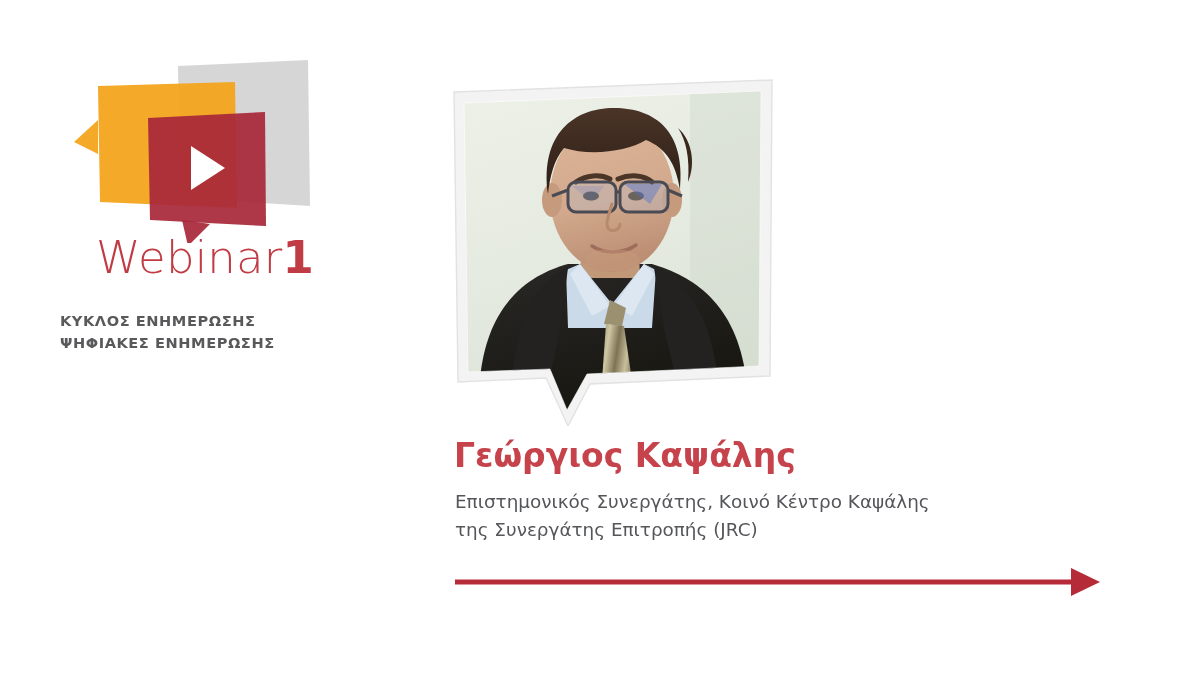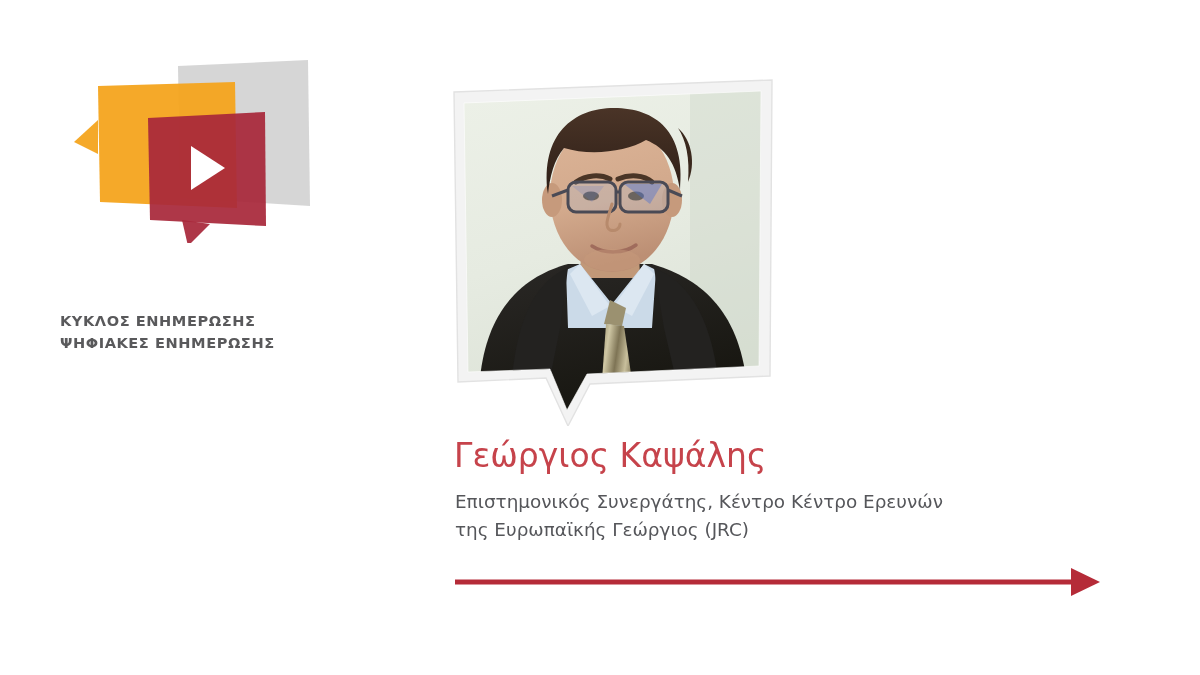--- a/index.html
+++ b/index.html
@@ -80,21 +80,21 @@
     display: block;
   }
 
   
   #speaker-name {
     position: absolute;
     left: 454px;
     top: 437px;
     color: #C6434B;
     font-size: 33px;
-    font-weight: 400;
+    font-weight: 700;
     line-height: 1.15;
     white-space: nowrap;
   }
   #speaker-role {
     position: absolute;
     left: 455px;
     top: 488px;
     color: #55565A;
     font-size: 18.4px;
     font-weight: 400;
@@ -134,20 +134,23 @@
 
         <g>
           <polygon points="88,60 205,54 206,168 90,162" fill="#A8283A" opacity="0.93"></polygon>
           <polygon points="122,162 128,188 150,166" fill="#A8283A" opacity="0.93"></polygon>
         </g>
 
         <polygon points="131,88 165,110 131,132" fill="#FFFFFF"></polygon>
       </svg>
     </div>
 
+    <div id="logo-wordmark">
+      <span class="wm-light">Webinar</span><span class="wm-bold">1</span>
+    </div>
 
     <div id="logo-tagline">
       <span class="tl-line">ΚΥΚΛΟΣ ΕΝΗΜΕΡΩΣΗΣ</span>
       <span class="tl-line">ΨΗΦΙΑΚΕΣ ΕΝΗΜΕΡΩΣΗΣ</span>
     </div>
   </div>
 
   <div id="photo-bubble">
     <svg width="340" height="348" viewBox="0 0 340 348" xmlns="http://www.w3.org/2000/svg">
       <defs>
@@ -241,22 +244,22 @@
         <ellipse cx="172" cy="182" rx="28" ry="11" fill="#C79B7D" opacity="0.45"></ellipse>
       </g>
 
       <path d="M24,25 L321,13 L319,288 L147,296 L127,332 L110,291 L28,294 Z" fill="none" stroke="#FFFFFF" stroke-width="1" opacity="0.6"></path>
     </svg>
   </div>
 
   <div id="speaker-name">Γεώργιος Καψάλης</div>
 
   <div id="speaker-role">
-    <span class="role-line">Επιστημονικός Συνεργάτης, Κέντρο Κέντρο Ερευνών</span>
-    <span class="role-line">της Ευρωπαϊκής Γεώργιος (JRC)</span>
+    <span class="role-line">Επιστημονικός Συνεργάτης, Κοινό Κέντρο Καψάλης</span>
+    <span class="role-line">της Συνεργάτης Επιτροπής (JRC)</span>
   </div>
 
   <div id="arrow-rule">
     <svg width="645" height="32" viewBox="0 0 645 32" xmlns="http://www.w3.org/2000/svg">
       <line x1="0" y1="16" x2="620" y2="16" stroke="#B52B38" stroke-width="5"></line>
       <polygon points="616,2 645,16 616,30" fill="#B52B38"></polygon>
     </svg>
   </div>
 
 </div>

